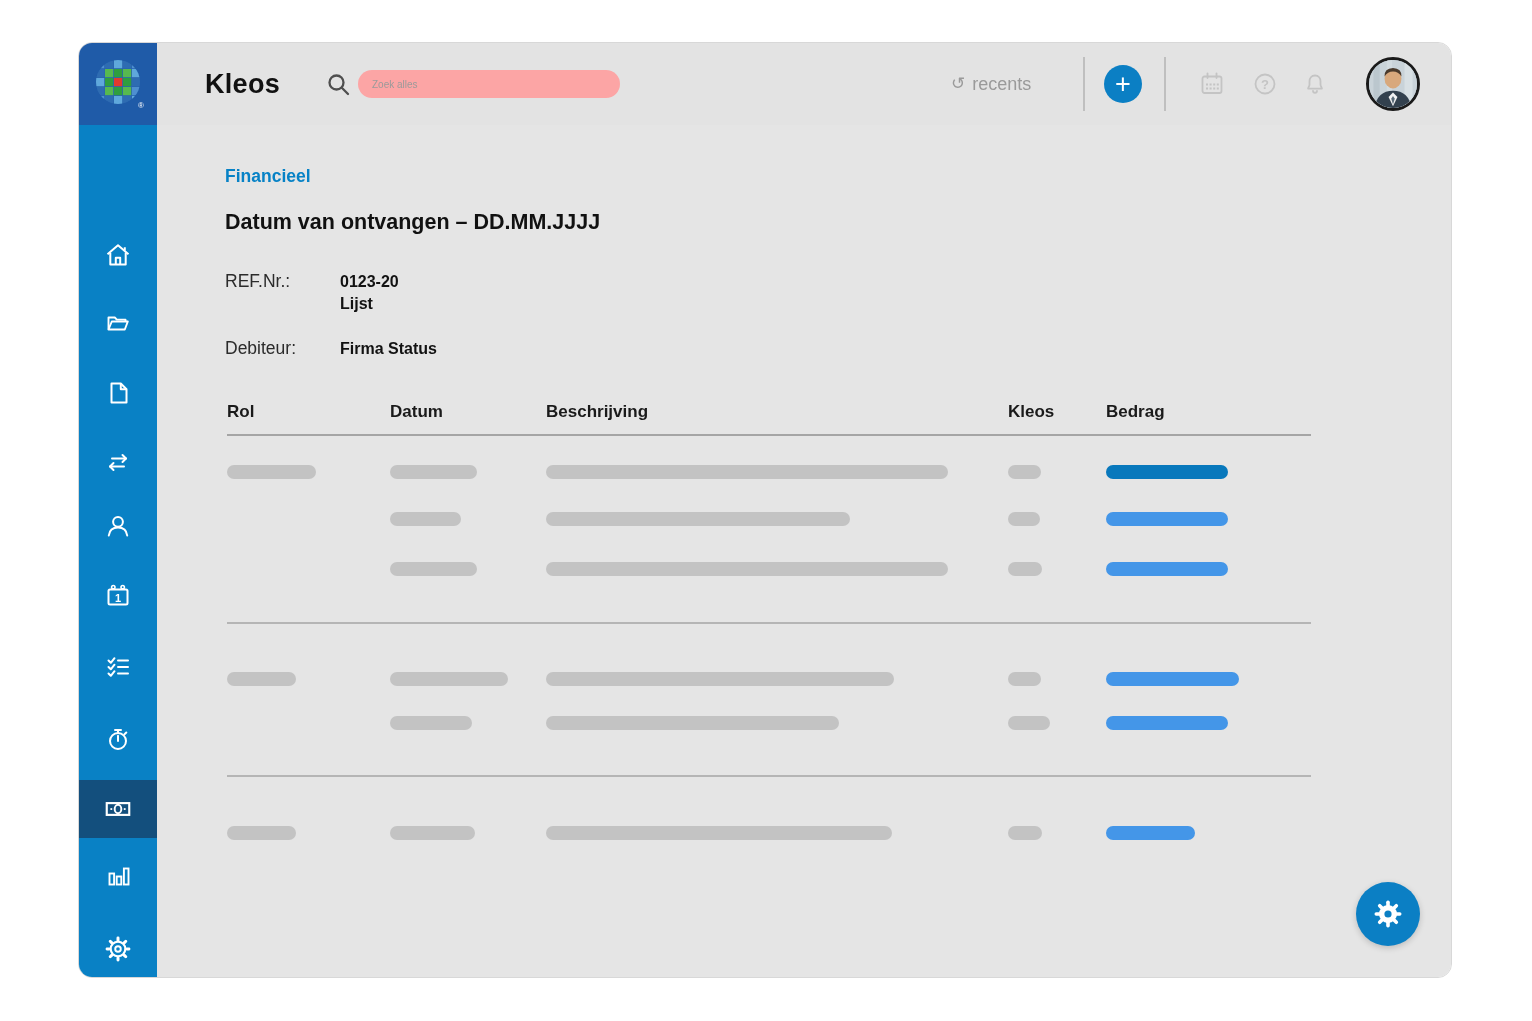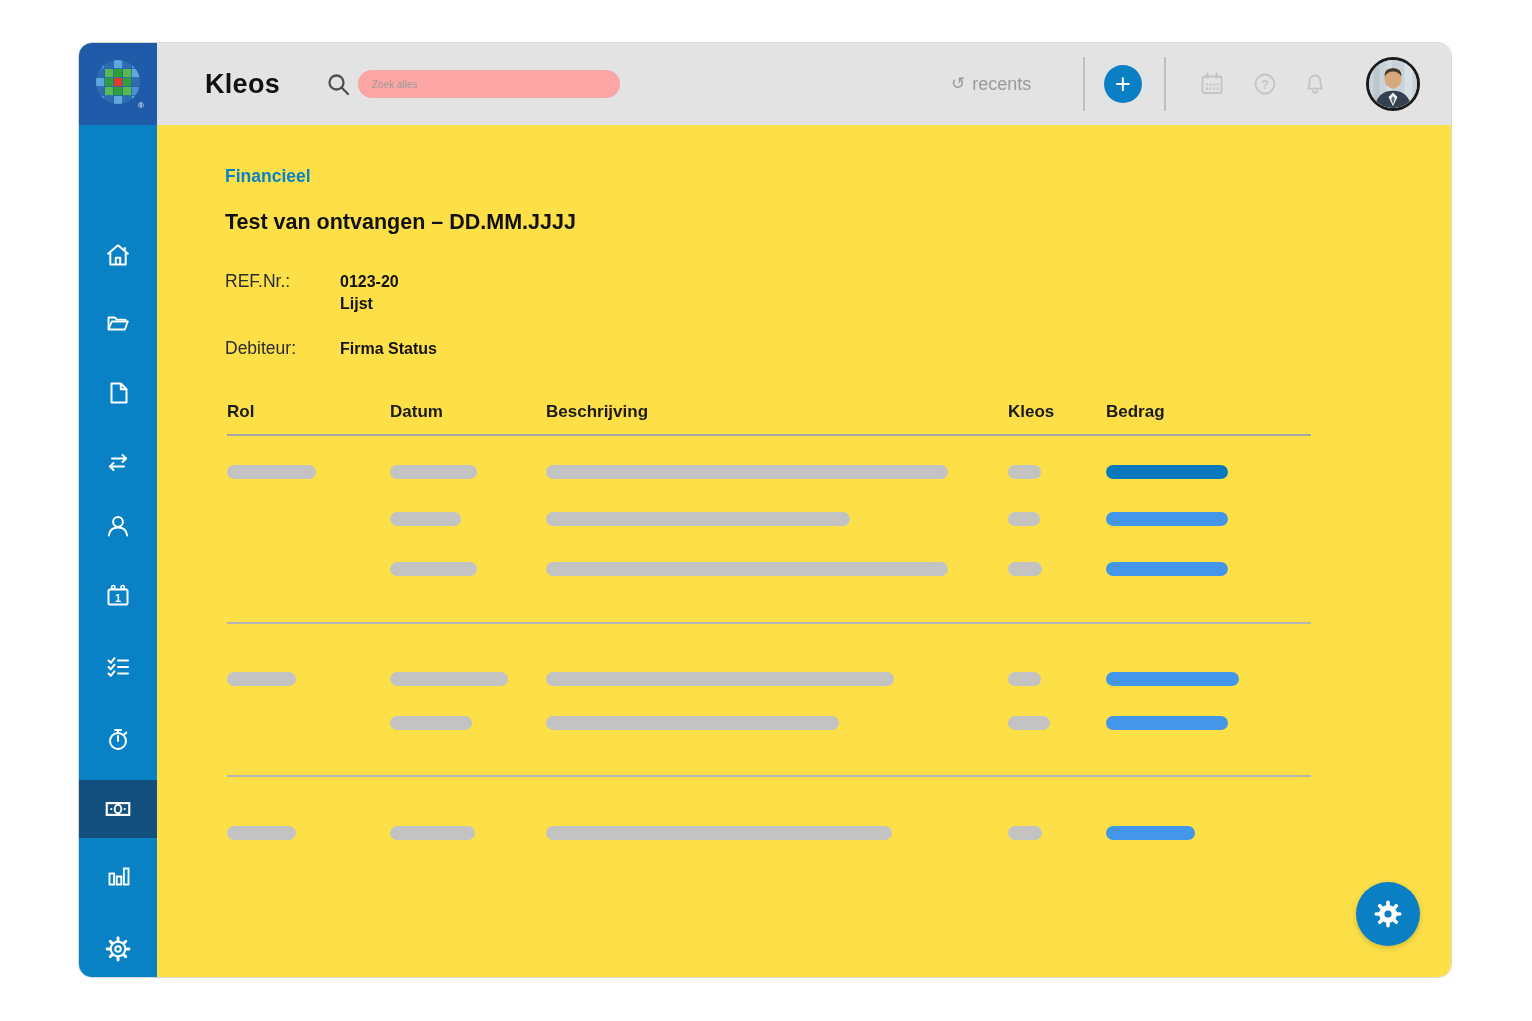--- a/index.html
+++ b/index.html
@@ -31,21 +31,21 @@
   .recents .hist{font-family:"DejaVu Sans",sans-serif;font-size:17px;line-height:1;transform:translateY(-1px);}
   .tb-divider{position:absolute;top:14px;width:2px;height:54px;background:#BFBFBF;}
   .plus-btn{position:absolute;left:1025px;top:22px;width:38px;height:38px;border:none;border-radius:50%;background:var(--accent-blue);color:#fff;font-size:27px;font-weight:400;line-height:36px;text-align:center;cursor:pointer;padding:0;}
   .tb-icon{position:absolute;top:28px;width:26px;height:26px;background:none;border:none;padding:0;cursor:pointer;}
   .avatar{position:absolute;left:1287px;top:14px;width:54px;height:54px;border-radius:50%;border:3px solid #1A1A1A;overflow:hidden;cursor:pointer;background:#C9D3D9;}
   
   .sidebar{position:absolute;left:0;top:82px;width:78px;bottom:0;background:var(--sidebar-blue);}
   .nav-item{position:absolute;left:0;width:78px;height:58px;display:flex;align-items:center;justify-content:center;cursor:pointer;}
   .nav-item.active{background:var(--active-navy);}
   
-  .content{position:absolute;left:78px;top:82px;right:0;bottom:0;background:#fde047;}
+  .content{position:absolute;left:78px;top:82px;right:0;bottom:0;background:#e5e5e5;}
   .breadcrumb{position:absolute;left:68px;top:41px;font-size:17.5px;font-weight:700;color:var(--link-blue);text-decoration:none;cursor:pointer;}
   .page-title{position:absolute;left:68px;top:85px;font-size:21.5px;font-weight:700;color:#111;}
   .field-label{position:absolute;left:68px;font-size:17.5px;color:#2B2B2B;}
   .field-value{position:absolute;left:183px;font-size:16px;font-weight:700;color:#121212;line-height:22px;white-space:pre-line;}
   .col-header{position:absolute;top:277px;font-size:17px;font-weight:700;color:var(--ink);}
   .table-rule{position:absolute;left:70px;width:1084px;height:2px;background:#A5A5A5;}
   .group-divider{position:absolute;left:70px;width:1084px;height:2px;background:#B5B5B5;}
   .skel-row{position:absolute;left:0;width:100%;height:14px;}
   .skel-bar{position:absolute;top:0;height:14px;border-radius:7px;background:var(--skel-gray);}
   .skel-bar.amount.dark{background:var(--amount-dark);}
@@ -255,21 +255,21 @@
           <rect x="12.6" y="2.4" width="2.8" height="4.8" rx="1.3" transform="rotate(315 14 14)"></rect>
         </g>
         <circle cx="14" cy="14" r="6.8" fill="none" stroke="#fff" stroke-width="2"></circle>
         <circle cx="14" cy="14" r="2.6" fill="none" stroke="#fff" stroke-width="1.8"></circle>
       </svg>
     </div>
   </nav>
 
   <main class="content">
     <a class="breadcrumb">Financieel</a>
-    <h2 class="page-title">Test van ontvangen – DD.MM.JJJJ</h2>
+    <h2 class="page-title">Datum van ontvangen – DD.MM.JJJJ</h2>
 
     <span class="field-label" style="top:146px">REF.Nr.:</span>
     <span class="field-value" style="top:146px">0123-20</span>
     <span class="field-value" style="top:168px">Lijst</span>
 
     <span class="field-label" style="top:213px">Debiteur:</span>
     <span class="field-value" style="top:213px">Firma Status</span>
 
     <span class="col-header" style="left:70px">Rol</span>
     <span class="col-header" style="left:233px">Datum</span>

